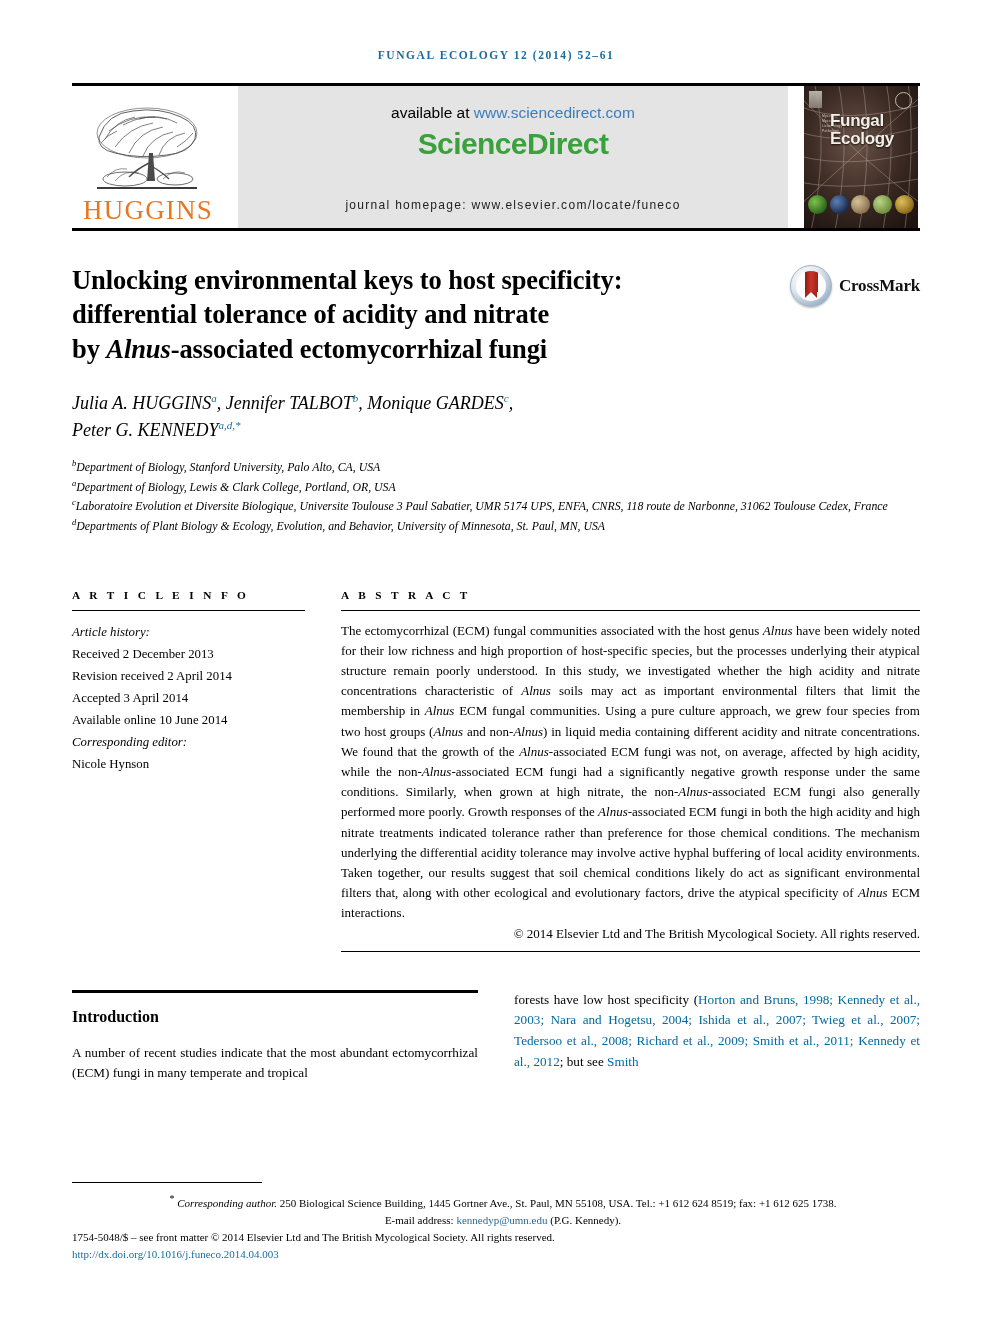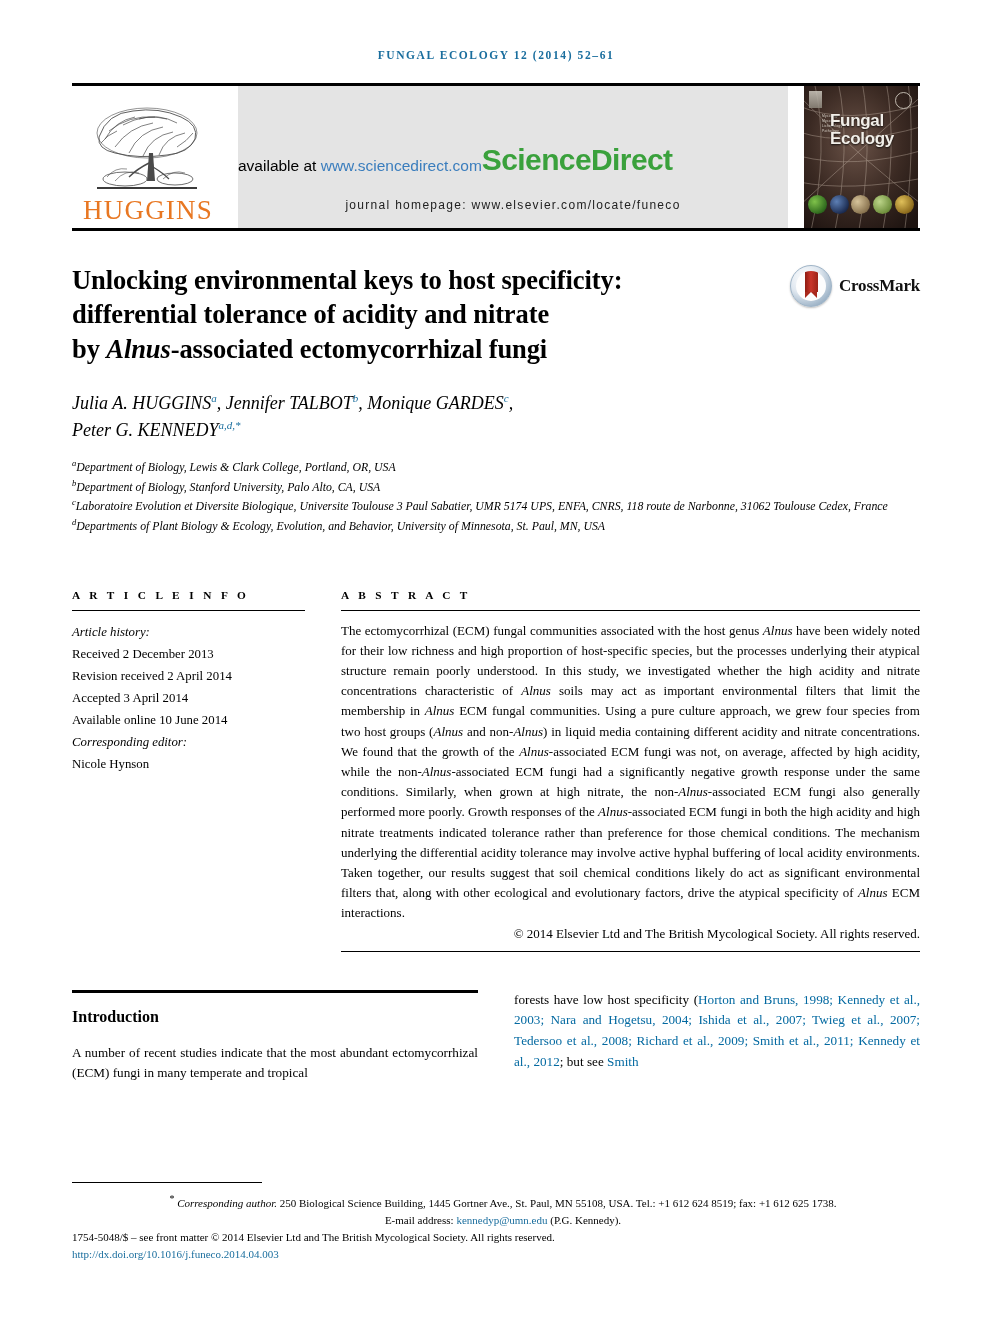--- a/index.html
+++ b/index.html
@@ -68,21 +68,21 @@
     font-size: 27px;
     letter-spacing: 1.2px;
     line-height: 1;
     margin-top: 2px;
   }
   .sd-panel {
     flex: 1 1 auto;
     background: #e4e4e4;
     margin: 0 14px 0 14px;
     display: flex;
-    flex-direction: row;
+    flex-direction: column;
     align-items: center;
     position: relative;
   }
   .sd-available {
     margin-top: 18px;
     font-family: "Liberation Sans", sans-serif;
     font-size: 15.5px;
     color: #000;
   }
   .sd-available a {
@@ -491,22 +491,22 @@
   </div>
 
   <div class="authors">
     <span><span>Julia A. HUGGINS</span><sup>a</sup><span>, </span></span>
     <span><span>Jennifer TALBOT</span><sup>b</sup><span>, </span></span>
     <span><span>Monique GARDES</span><sup>c</sup><span>,</span></span><br>
     <span><span>Peter G. KENNEDY</span><sup>a,d,*</sup></span>
   </div>
 
   <div class="affils">
+    <div><sup>b</sup><span>Department of Biology, Stanford University, Palo Alto, CA, USA</span></div>
     <div><sup>a</sup><span>Department of Biology, Lewis &amp; Clark College, Portland, OR, USA</span></div>
-    <div><sup>b</sup><span>Department of Biology, Stanford University, Palo Alto, CA, USA</span></div>
     <div><sup>c</sup><span>Laboratoire Evolution et Diversite Biologique, Universite Toulouse 3 Paul Sabatier, UMR 5174 UPS, ENFA, CNRS, 118 route de Narbonne, 31062 Toulouse Cedex, France</span></div>
     <div><sup>d</sup><span>Departments of Plant Biology &amp; Ecology, Evolution, and Behavior, University of Minnesota, St. Paul, MN, USA</span></div>
   </div>
 
   <div class="infoabs">
 
     <div class="col-info">
       <div class="sec-head">A R T I C L E   I N F O</div>
       <div class="hr-thin"></div>
       <div class="hist">

